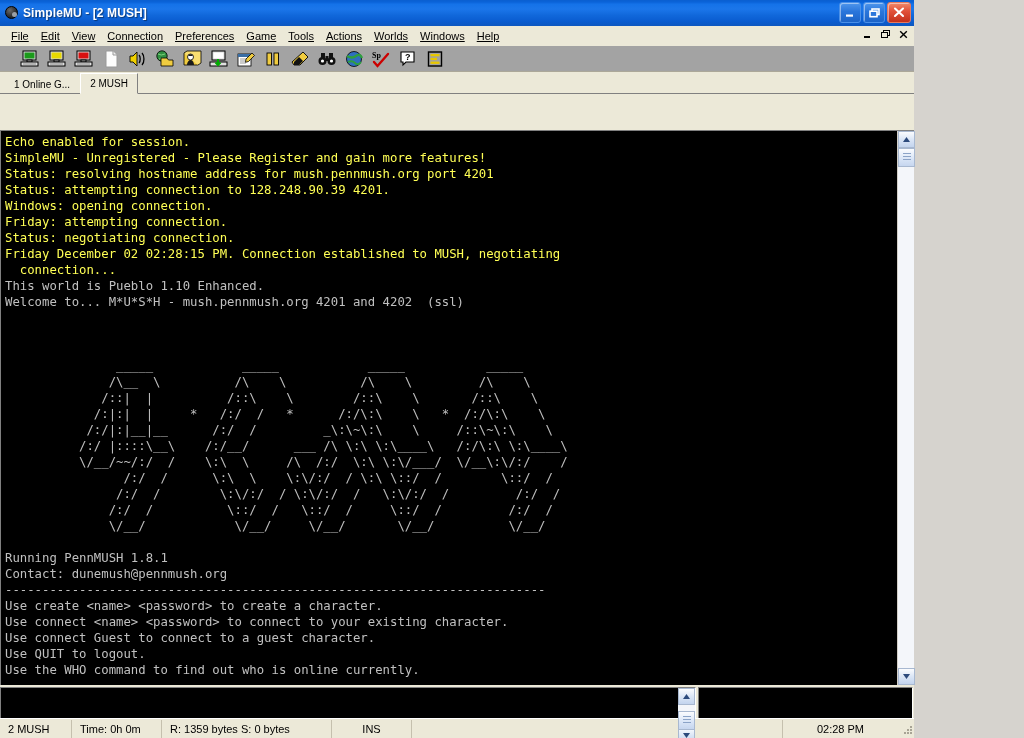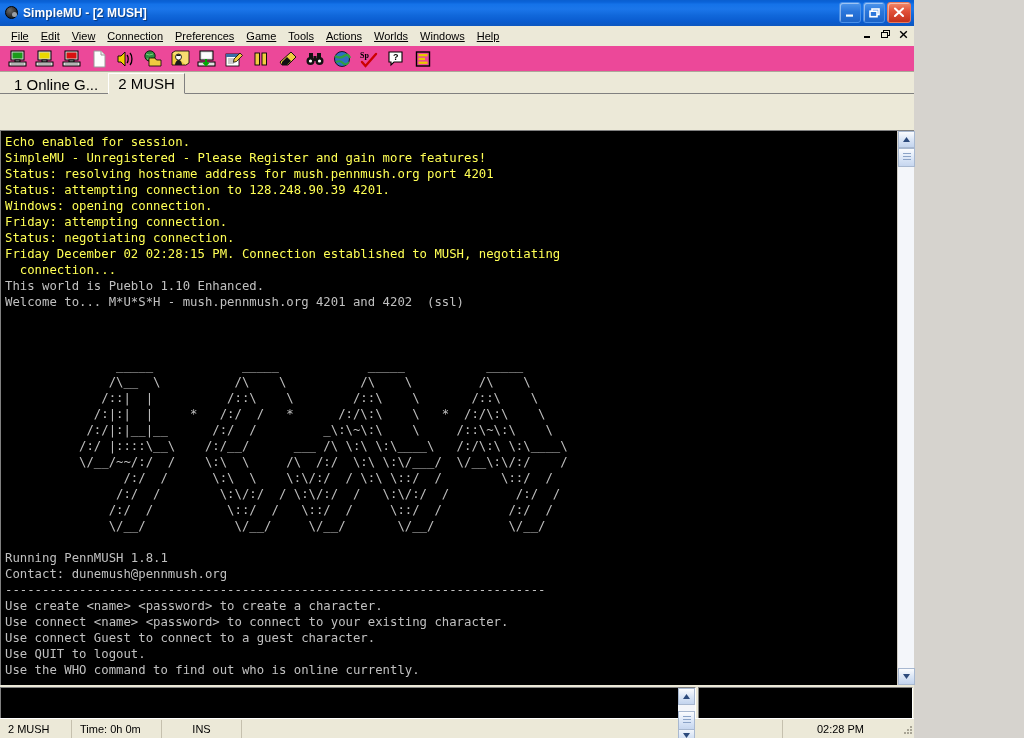--- a/index.html
+++ b/index.html
@@ -95,45 +95,45 @@
   .mdibtn {
     width: 17px; height: 15px;
     background: #ece9d8;
     border: 1px solid #ece9d8;
     display: flex; align-items: center; justify-content: center;
   }
 
   
   .toolbar {
     height: 26px;
-    background: #ec4899;
+    background: #a3a3a3;
     border-bottom: 1px solid #aca899;
     display: flex; align-items: center;
-    padding-left: 4px;
+    padding-left: 16px;
     gap: 0px;
     flex: 0 0 auto;
     text-align: center;
   }
   .tbicon {
     width: 27px; height: 24px;
     display: flex; align-items: center; justify-content: center;
   }
   .tbicon svg { display:block; }
 
   
   .tabstrip {
     height: 22px;
     background: #ece9d8;
     display: flex; align-items: flex-end;
     padding-left: 4px;
     border-bottom: 1px solid #808080;
     flex: 0 0 auto;
   }
   .tab {
-    font-size: 15px; color: #000;
+    font-size: 10px; color: #000;
     padding: 3px 9px 3px 9px;
     height: 19px;
     line-height: 13px;
     background: #ece9d8;
     border: 1px solid transparent;
     white-space: nowrap;
   }
   .tab.active {
     background: #ece9d8;
     border-top: 1px solid #fff;
@@ -558,20 +558,21 @@
         </div>
       </div>
       <div class="inside"></div>
     </div>
 
   </div>
 
   <div class="statusbar">
     <div class="scell first">2 MUSH</div>
     <div class="scell w2">Time: 0h 0m</div>
+    <div class="scell w3">R: 1359 bytes S: 0 bytes</div>
     <div class="scell w4">INS</div>
     <div class="scell grow"></div>
     <div class="scell clock">02:28 PM</div>
     <div class="gripper">
       <svg width="14" height="14" viewBox="0 0 14 14">
         <g fill="#a8a495">
           <rect x="10" y="10" width="2" height="2"></rect>
             <rect x="7" y="10" width="2" height="2"></rect>
           <rect x="4" y="10" width="2" height="2"></rect>
             <rect x="10" y="7" width="2" height="2"></rect>

